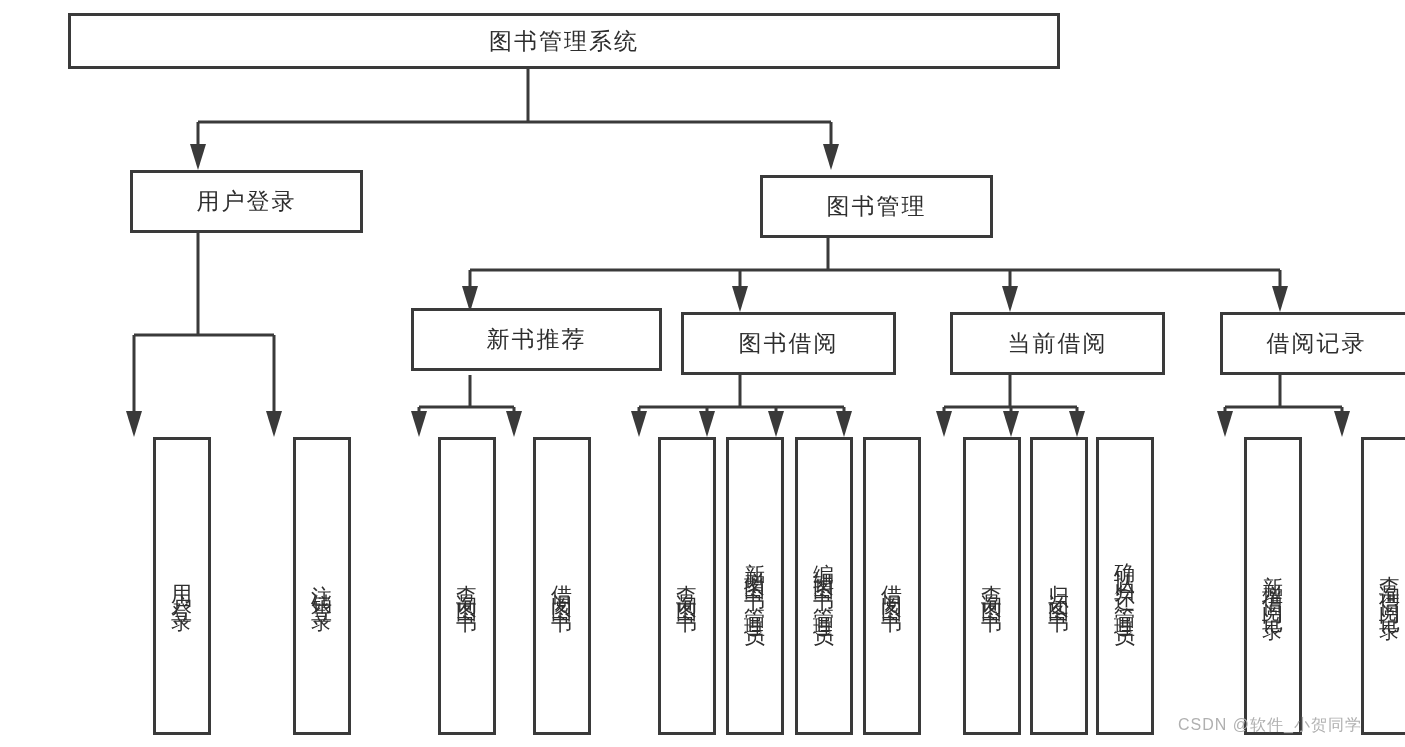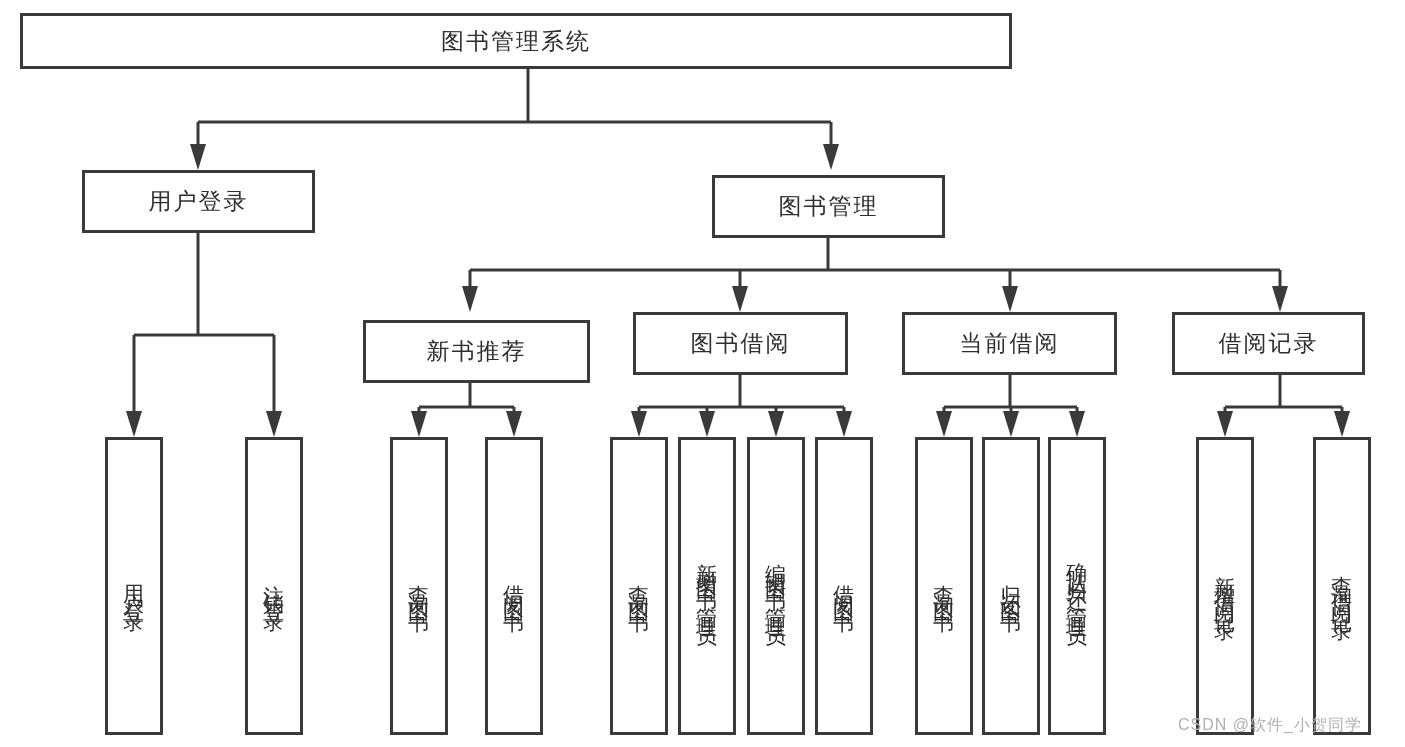--- a/index.html
+++ b/index.html
@@ -24,20 +24,21 @@
   #connectors polygon{fill:var(--line);stroke:none;}
   .node{
     position:absolute;
     box-sizing:border-box;
     background:#ffffff;
     border:3px solid var(--line);
     display:flex;
     align-items:center;
     justify-content:center;
     z-index:2;
+    margin-left:48px;
   }
   .hbox{
     font-size:23px;
     letter-spacing:2px;
     white-space:nowrap;
   }
   .vbox .vtext{
     writing-mode:vertical-rl;
     text-orientation:mixed;
     font-size:21px;
@@ -94,21 +95,21 @@
     <path d="M1280 375 V407 M1225 407 H1342 M1225 407 V414 M1342 407 V414"></path>
     <polygon points="1217,411 1233,411 1225,437"></polygon>
     <polygon points="1334,411 1350,411 1342,437"></polygon>
   </svg>
 
   <div class="node hbox" style="left:20px;top:13px;width:992px;height:56px">图书管理系统</div>
 
   <div class="node hbox" style="left:82px;top:170px;width:233px;height:63px">用户登录</div>
   <div class="node hbox" style="left:712px;top:175px;width:233px;height:63px">图书管理</div>
 
-  <div class="node hbox" style="left:363px;top:320px;width:227px;height:63px">新书推荐</div>
+  <div class="node hbox" style="left:363px;top:308px;width:251px;height:63px">新书推荐</div>
   <div class="node hbox" style="left:902px;top:312px;width:215px;height:63px">当前借阅</div>
   <div class="node hbox" style="left:633px;top:312px;width:215px;height:63px">图书借阅</div>
   <div class="node hbox" style="left:1172px;top:312px;width:193px;height:63px">借阅记录</div>
 
   <div class="node vbox" style="left:105px;top:437px;width:58px;height:298px">
     <span class="vtext">用户登录</span>
   </div>
   <div class="node vbox" style="left:245px;top:437px;width:58px;height:298px">
     <span class="vtext">注销登录</span>
   </div>

